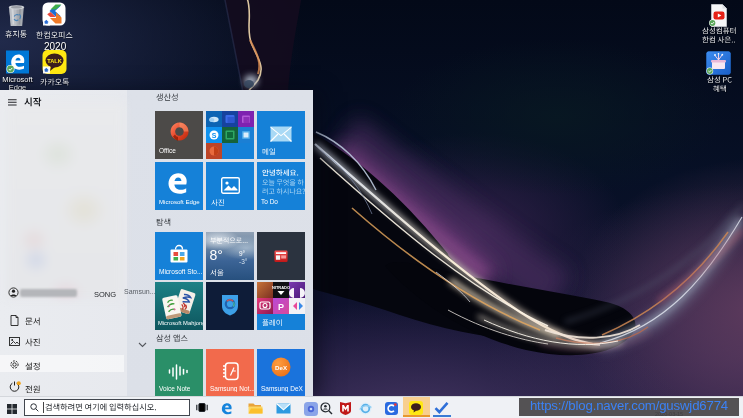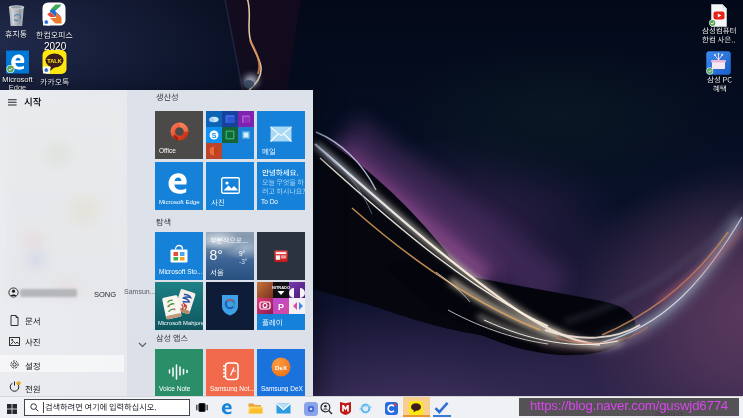--- a/index.html
+++ b/index.html
@@ -553,13 +553,13 @@
     <svg class="abs" style="left:409px;top:400.5px" width="14" height="14" viewBox="0 0 14 14">
       <rect x="0" y="0" width="14" height="14" rx="3" fill="#ffe812"></rect>
       <ellipse cx="7" cy="6" rx="5" ry="3.8" fill="#3c1e1e"></ellipse>
       <path d="M5,9 L4.5,11.5 L7.5,9.4" fill="#3c1e1e"></path>
     </svg>
     <svg class="abs" style="left:434px;top:401px" width="15" height="13" viewBox="0 0 15 13">
       <path d="M1.5,7.2 L5.3,11 L13.5,1.8" stroke="#2e6fd8" stroke-width="2.6" fill="none"></path>
     </svg>
     <div class="abs" style="left:433px;top:414.5px;width:18px;height:2px;background:#3a7bd5"></div>
     <div class="abs" style="left:655px;top:411px;color:#333;font-size:5.5px">2020-03-15</div>
-    <div class="abs" style="left:519px;top:398px;width:220px;height:18px;background:rgba(66,64,66,0.9);color:#d946ef;font-size:13.2px;text-align:center;line-height:15.5px;letter-spacing:-0.15px">https://blog.naver.com/guswjd6774</div>
+    <div class="abs" style="left:519px;top:398px;width:220px;height:18px;background:rgba(66,64,66,0.9);color:#3b82f6;font-size:13.2px;text-align:center;line-height:15.5px;letter-spacing:-0.15px">https://blog.naver.com/guswjd6774</div>
   </div>
 </body></html>

